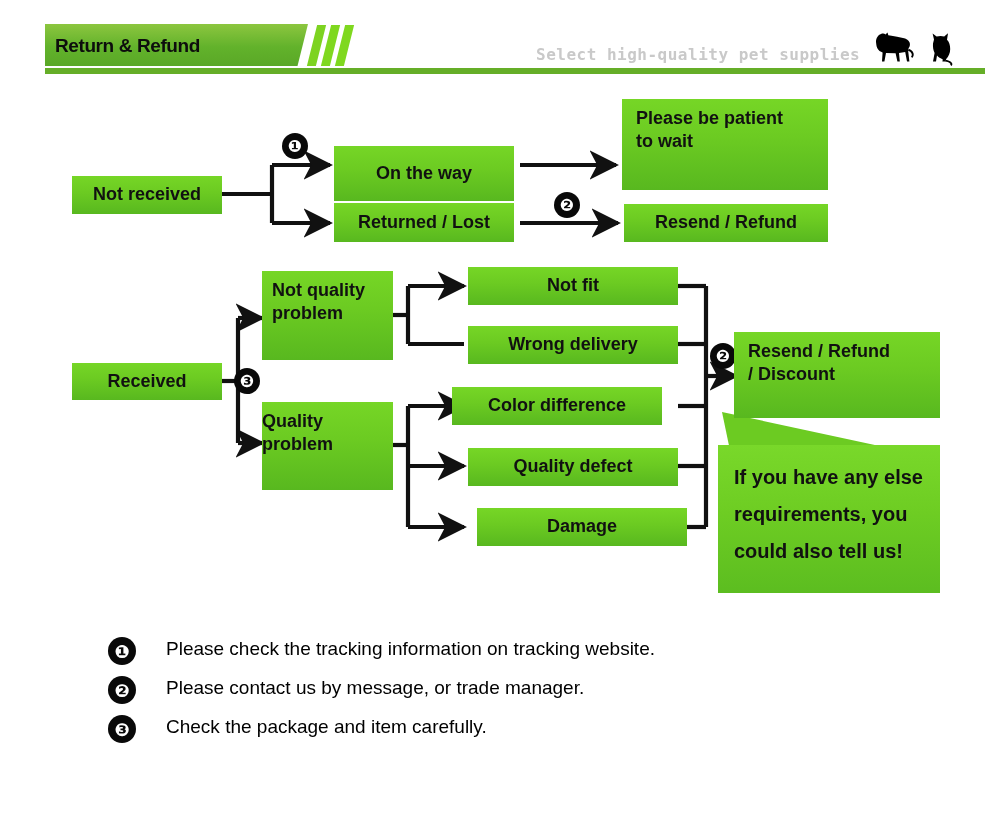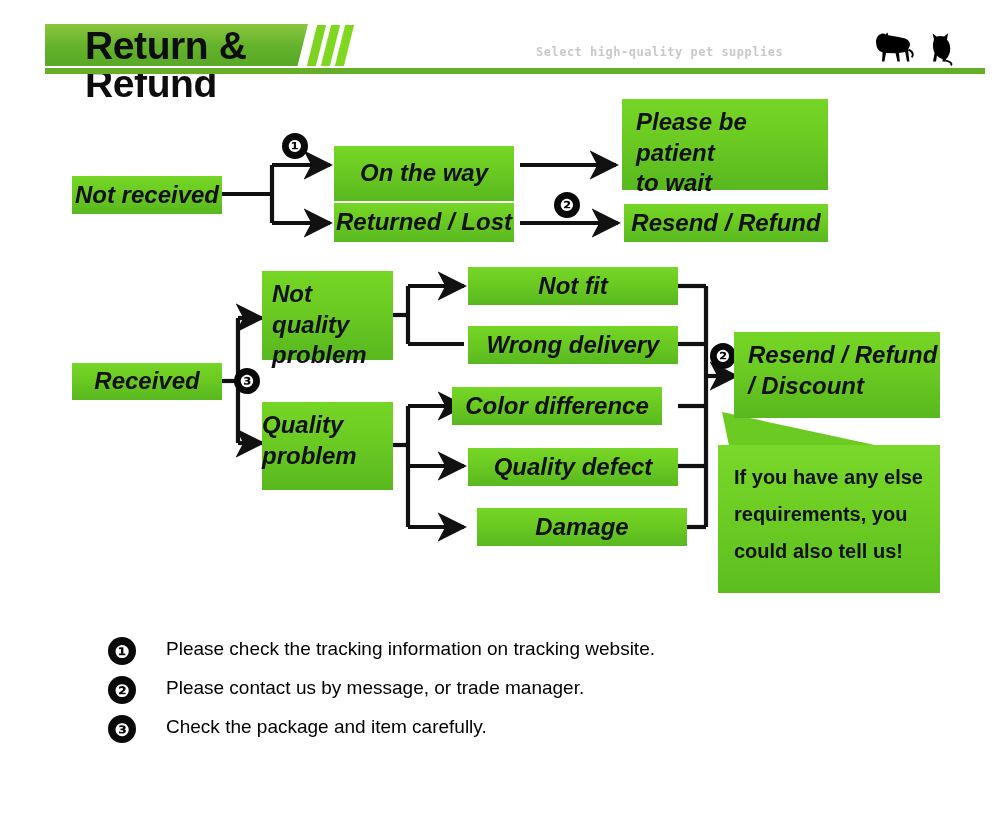--- a/index.html
+++ b/index.html
@@ -18,55 +18,54 @@
     position:absolute;left:45px;top:24px;width:250px;height:42px;
     background:linear-gradient(to bottom,#8cc63f 0%,#62b22b 55%,#5aa827 100%);
   }
   .banner-skew{
     position:absolute;left:268px;top:24px;width:40px;height:42px;
     background:linear-gradient(to bottom,#8cc63f 0%,#62b22b 55%,#5aa827 100%);
     transform:skewX(-14deg);transform-origin:top left;
   }
   .banner-title{
     position:absolute;left:55px;top:27px;width:250px;height:38px;
-    font-size:39px;font-weight:bold;color:#0d0d0d;
-    font-family:"Liberation Sans", sans-serif;
-    letter-spacing:-0.4px;line-height:38px;margin-left:30px;
+    font-size:19px;font-weight:bold;color:#0d0d0d;
+    font-family:"Liberation Sans", sans-serif;
+    letter-spacing:-0.4px;line-height:38px;
   }
   .stripe{
     position:absolute;top:25px;width:9px;height:41px;
     background:#7dd320;transform:skewX(-14deg);
   }
   .stripe.s1{left:312px;}
   .stripe.s2{left:326px;background:#7fd81f;}
   .stripe.s3{left:340px;background:#7fd81f;}
   .tagline{
     position:absolute;left:536px;top:45px;
     font-family:"DejaVu Sans Mono", monospace;
-    font-size:12px;font-weight:bold;color:#c9c9c9;letter-spacing:0.5px;
+    font-size:16px;font-weight:bold;color:#c9c9c9;letter-spacing:0.5px;
     white-space:nowrap;
   }
   .header-rule{
     position:absolute;left:45px;top:68px;width:940px;height:6px;
     background:#65ae28;
   }
   .pets{position:absolute;left:866px;top:28px;width:100px;height:42px;}
 
   
   .gbox{
     position:absolute;
     background:linear-gradient(to bottom,#76d626 0%,#6ccb22 42%,#58b81f 100%);
     color:#111;
     font-family:"Liberation Sans", sans-serif;
     font-weight:bold;
     display:flex;align-items:center;
     box-sizing:border-box;
-    font-size:24px;
+    font-size:18px;
     line-height:1.28;
-    font-style:italic;
   }
   .gbox.center{justify-content:center;text-align:center;}
   .gbox.multiline{display:block;padding-top:8px;}
   .gbox.multiline span{display:block;}
 
   
   .badge{
     position:absolute;
     width:26px;height:26px;border-radius:50%;
     background:#090909;color:#fff;

